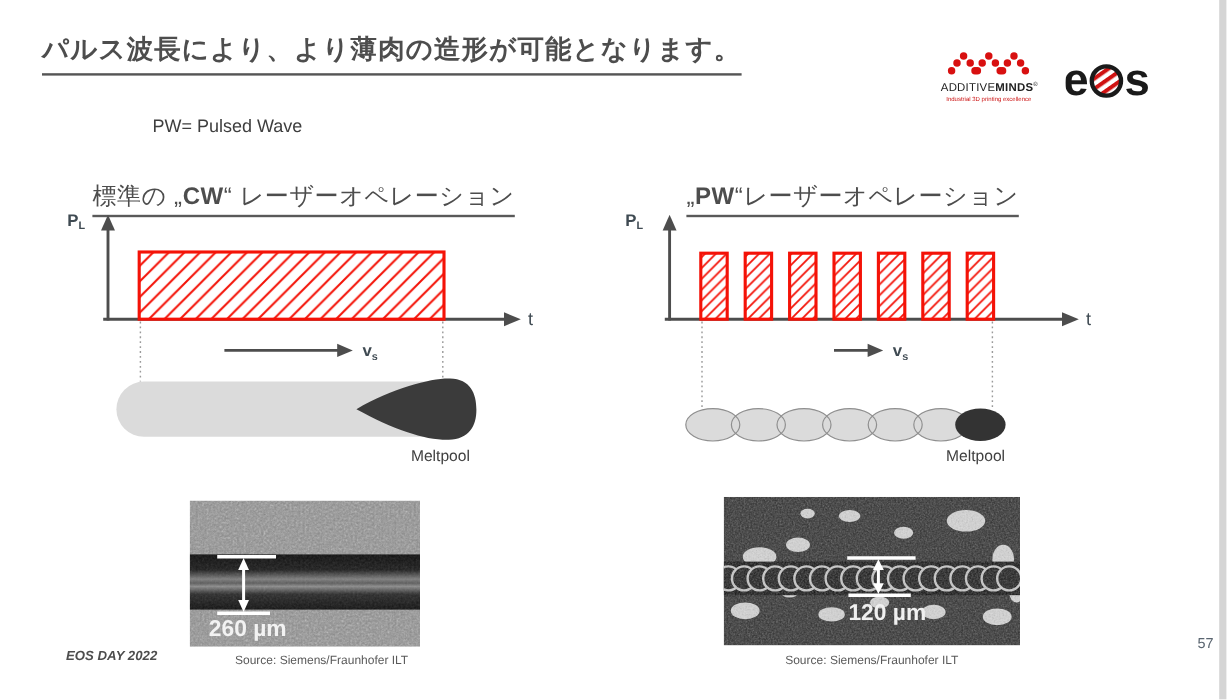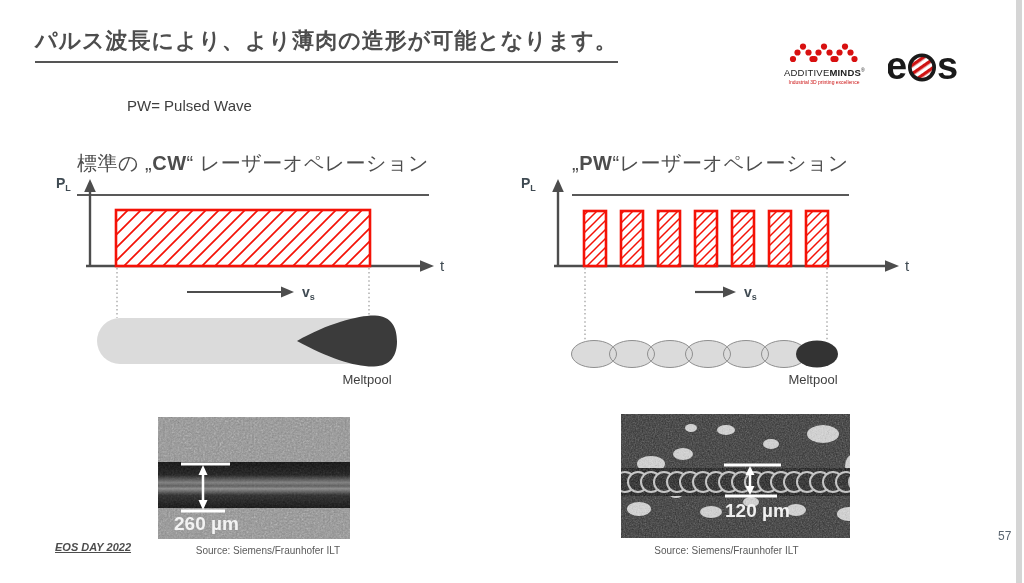--- a/index.html
+++ b/index.html
@@ -11,32 +11,32 @@
   
   .slide-title{
     left:35px;top:26px;font-size:22px;font-weight:bold;color:#4d4d4d;
     letter-spacing:1px;border-bottom:2.5px solid #555;padding-bottom:5px;white-space:nowrap;
   }
   
   .legend{left:127px;top:96px;font-size:15px;line-height:19px;color:#3e3e3e;}
   
   .panel-heading{
     font-size:20px;color:#4d4d4d;border-bottom:2px solid #595959;
-    padding-bottom:17px;white-space:nowrap;letter-spacing:0.5px;
+    padding-bottom:2px;white-space:nowrap;letter-spacing:0.5px;
   }
   .panel-heading b{font-weight:bold;}
   .heading-cw{left:77px;top:150px;}
   .heading-pw{left:572px;top:150px;}
   
   .micro{overflow:hidden;}
   .source-caption{
     font-size:10px;color:#5a5a5a;text-align:center;
   }
   .footer-left{
-    left:55px;top:541px;font-size:11px;font-style:italic;font-weight:bold;color:#4d4d4d;text-decoration:underline;
+    left:55px;top:541px;font-size:11px;font-style:italic;font-weight:bold;color:#4d4d4d;
   }
   .page-number{
     left:998px;top:529px;font-size:12px;font-weight:normal;color:#5a6570;
   }
   .edge-strip{left:1016px;top:0;width:6px;height:583px;background:#d5d5d5;}
   
   .am-logo{left:784px;top:42px;width:80px;text-align:center;line-height:1;}
   .am-brand{font-size:9.5px;color:#222;letter-spacing:0.2px;margin-top:1px;white-space:nowrap;}
   .am-brand b{font-weight:bold;text-align:right;}
   .am-reg{font-size:5px;vertical-align:super;}
@@ -212,21 +212,21 @@
       <line x1="23" y1="94" x2="67" y2="94" stroke="#ffffff" stroke-width="3"></line>
       <line x1="45" y1="52" x2="45" y2="89" stroke="#ffffff" stroke-width="2.5"></line>
       <polygon points="45,48 40.5,58 49.5,58" fill="#ffffff"></polygon>
       <polygon points="45,93 40.5,83 49.5,83" fill="#ffffff"></polygon>
       <text x="16" y="113" font-size="19" font-weight="bold" fill="#f2f2f2">260 µm</text>
     </g>
   </svg>
 </div>
 <div class="abs source-caption" style="left:158px;top:545px;width:220px;">Source: Siemens/Fraunhofer ILT</div>
 
-<div class="abs micro" style="left:603px;top:414px;width:229px;height:124px;margin-left:18px;">
+<div class="abs micro" style="left:603px;top:414px;width:247px;height:124px;">
   <svg width="247" height="124" viewBox="0 0 247 124">
     <defs>
       <filter id="grainB" x="0" y="0" width="100%" height="100%">
         <feTurbulence type="fractalNoise" baseFrequency="0.7" numOctaves="2" seed="9" stitchTiles="stitch"></feTurbulence>
         <feColorMatrix type="saturate" values="0"></feColorMatrix>
       </filter>
     </defs>
     <rect width="247" height="124" fill="#2e2e2e"></rect>
     <g fill="#e9e9e9" opacity="0.9">
       <ellipse cx="30" cy="50" rx="14" ry="8"></ellipse>

